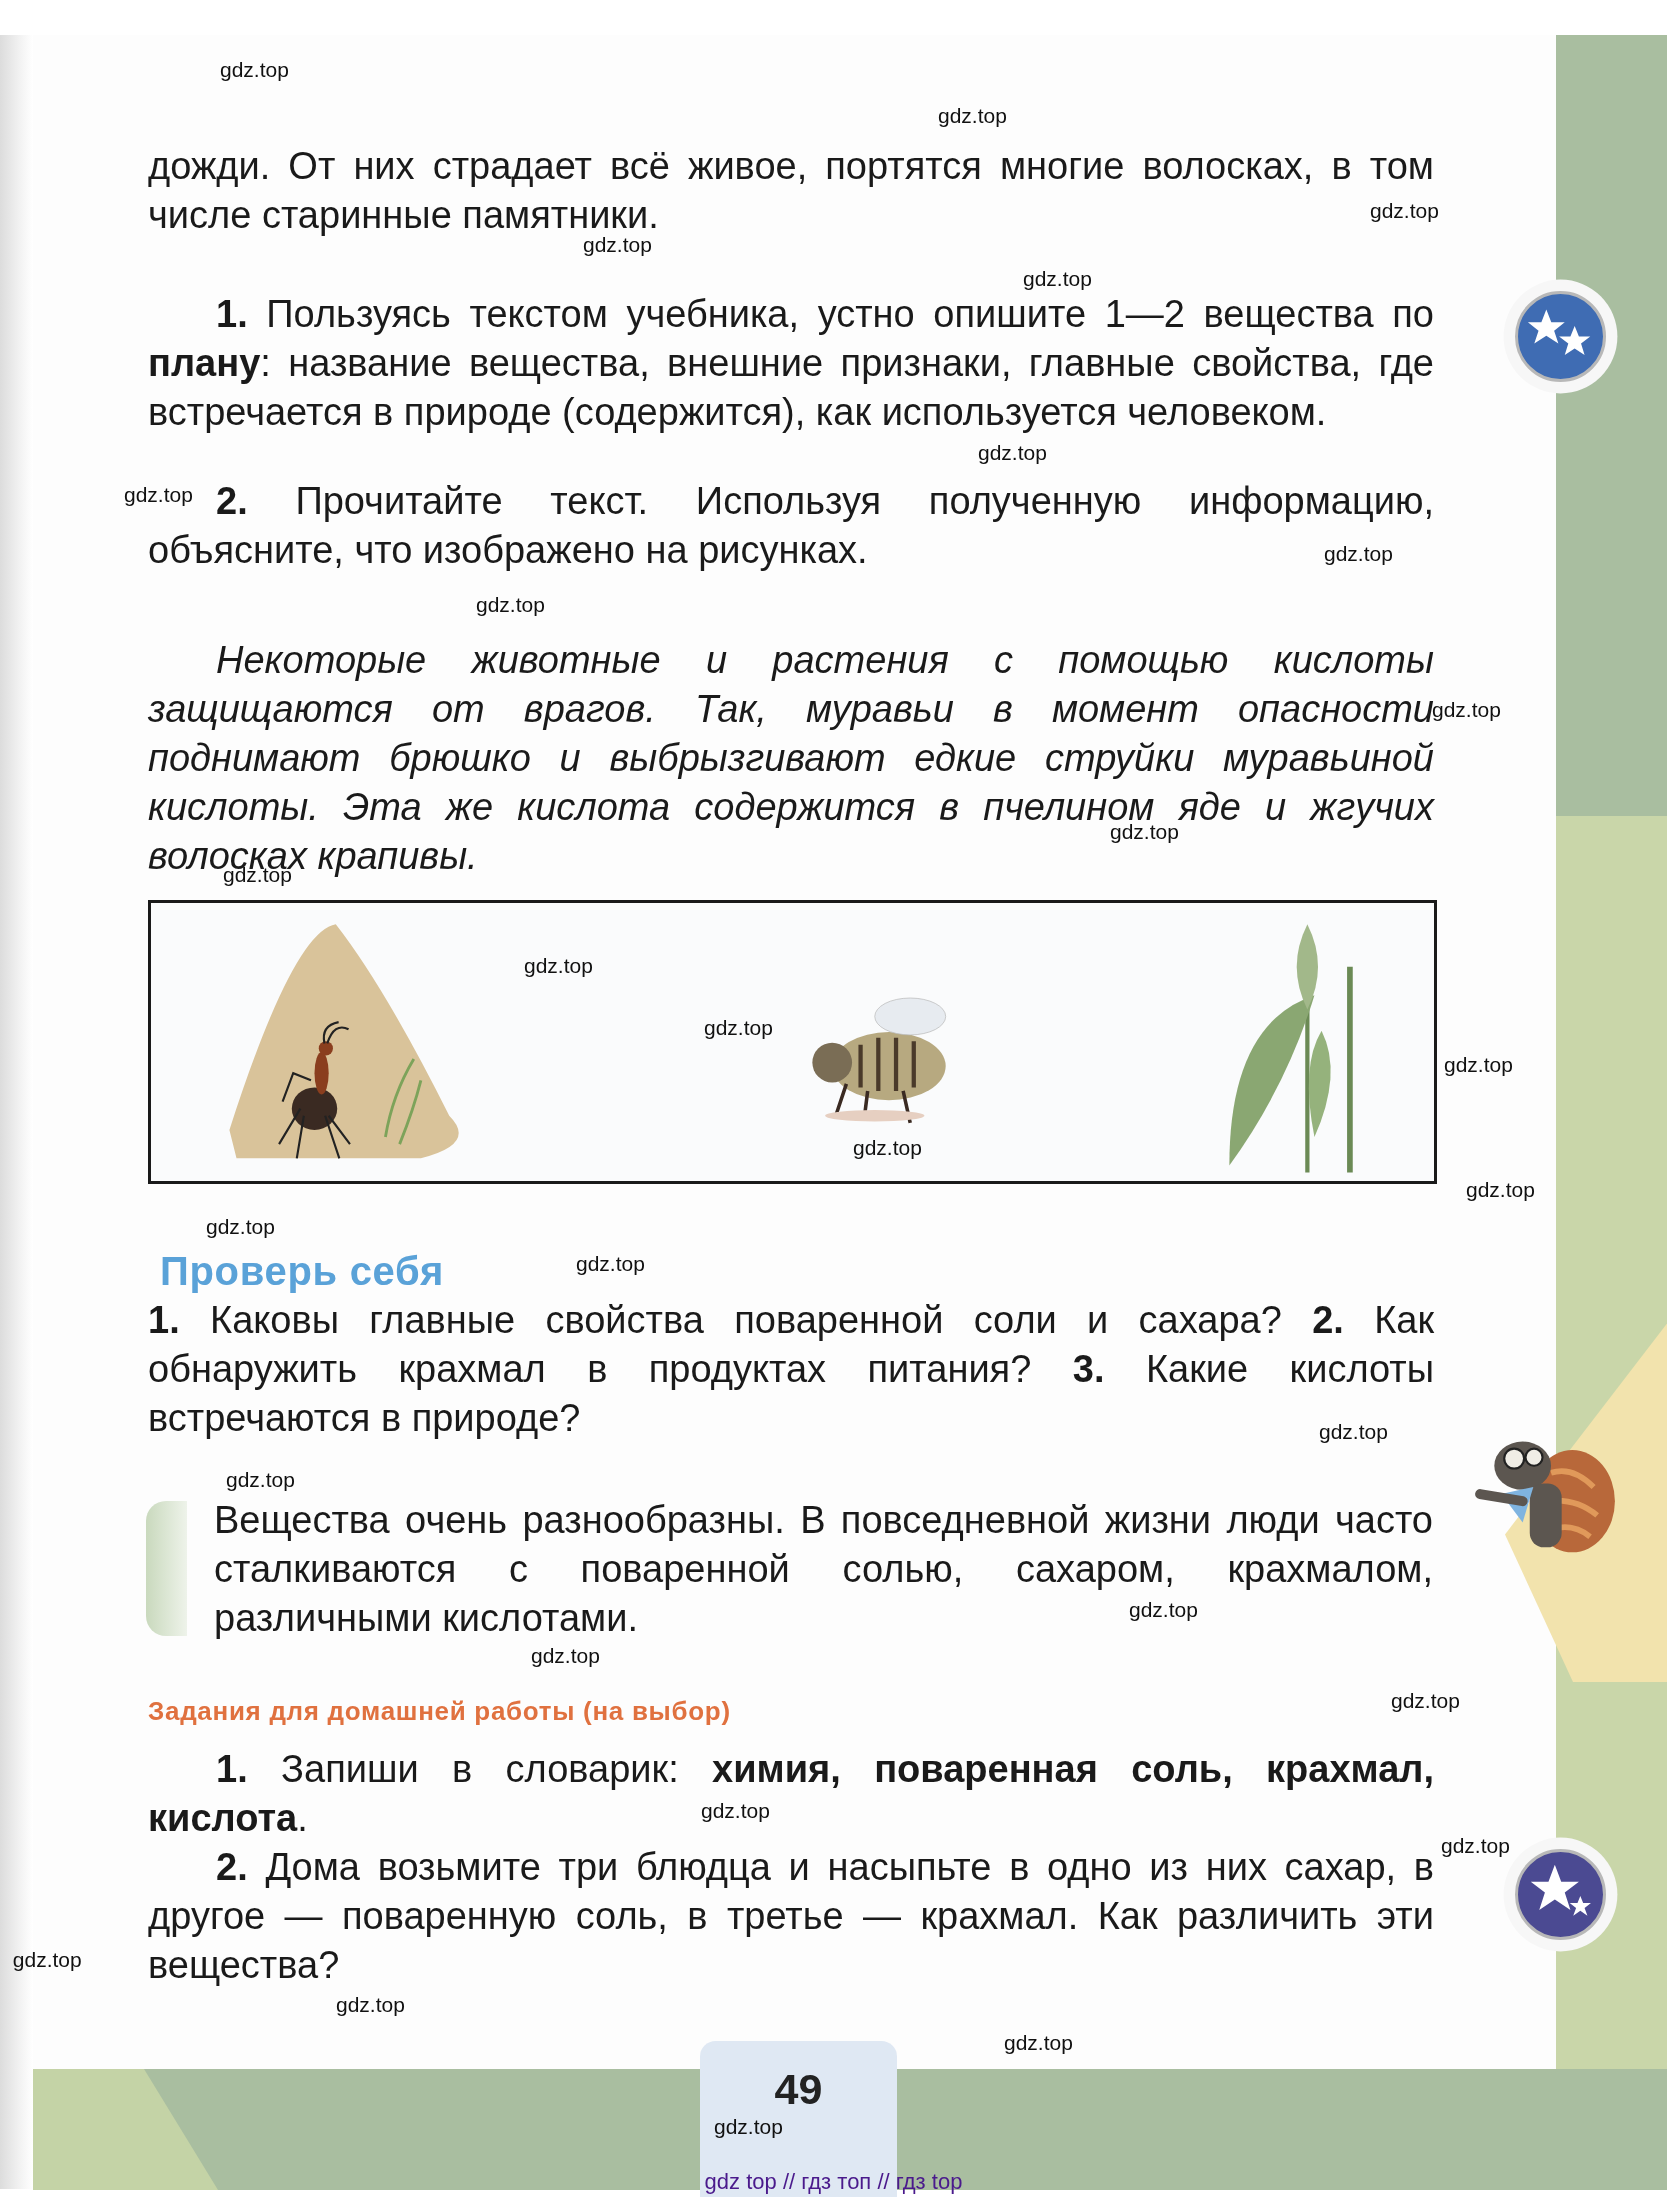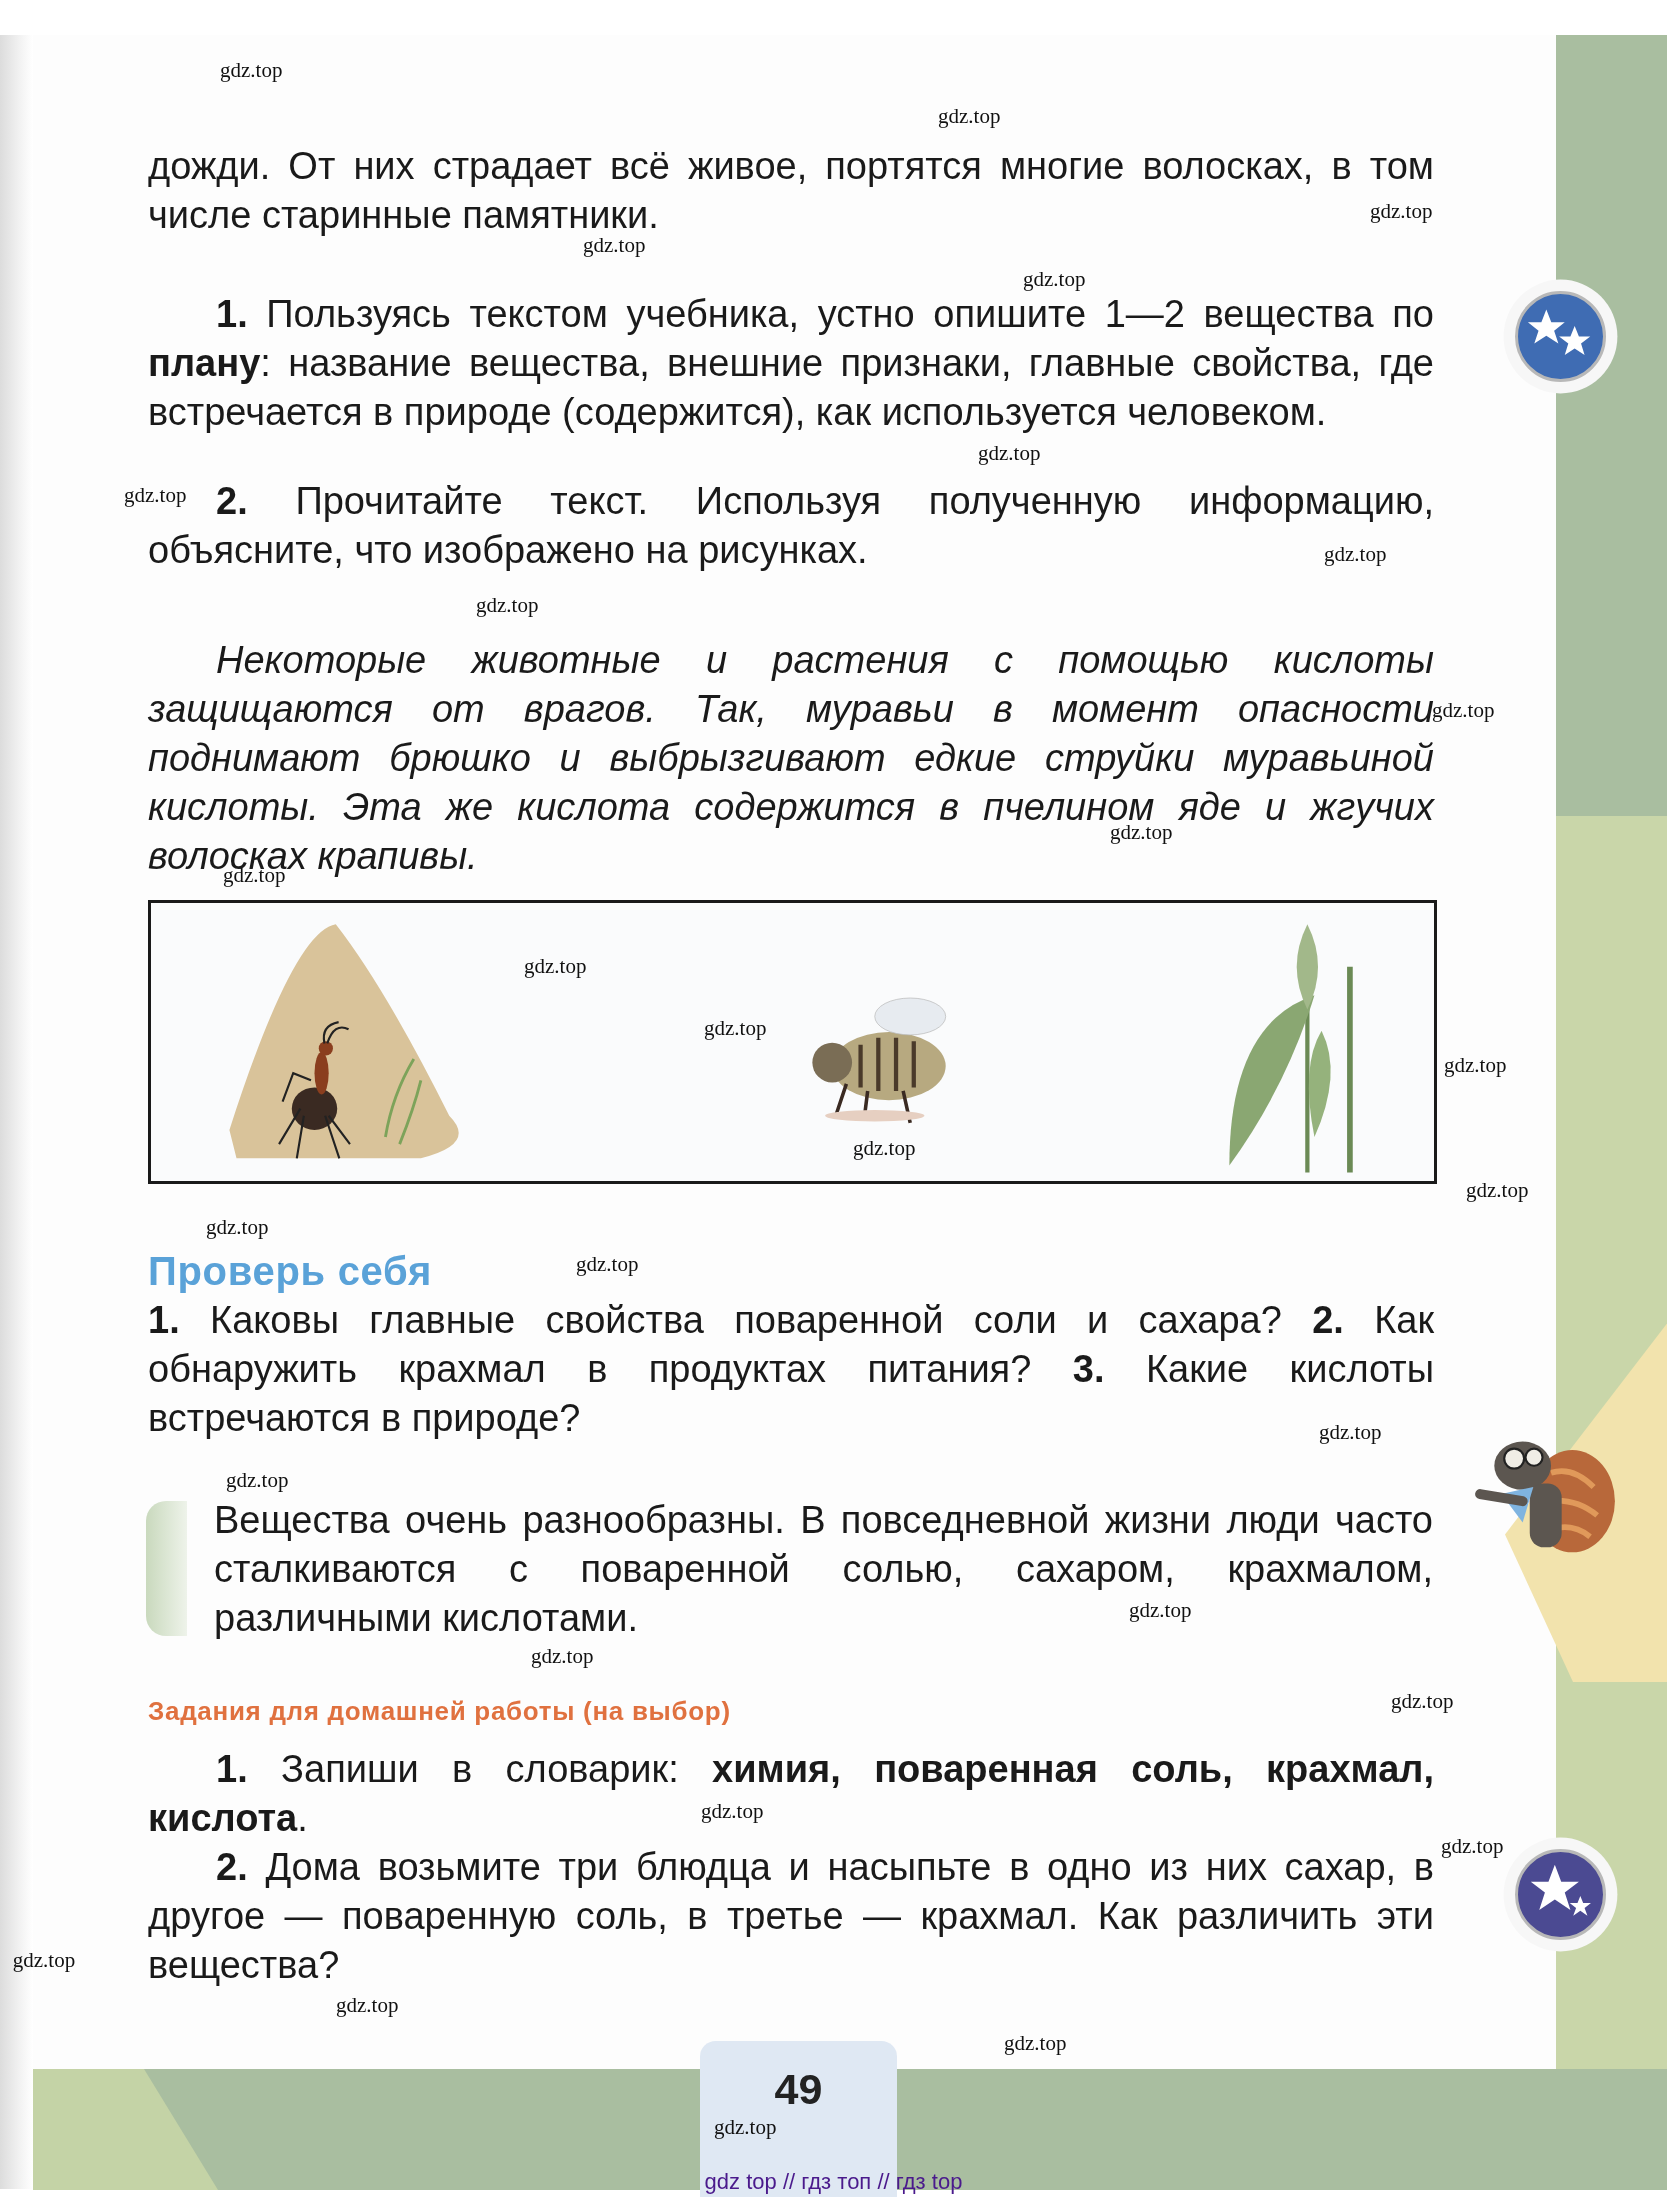--- a/index.html
+++ b/index.html
@@ -16,34 +16,34 @@
                 clip-path:polygon(100% 0, 100% 100%, 40% 100%, 0 60%); }
   .green-bottom { position:absolute; left:33px; top:2069px; width:1635px; height:121px; background:#a9bea0; }
   .green-bottom .light { position:absolute; left:0; top:0; width:185px; height:121px; background:#c4d3a6;
                          clip-path:polygon(0 0, 60% 0, 100% 100%, 0 100%); }
 
   .text-block { position:absolute; left:148px; width:1286px; font-size:38px; line-height:49px; text-align:justify;
                 text-align-last:auto; }
   .text-block p { margin:0; }
   .indent { text-indent:68px; }
   .b { font-weight:bold; }
-  .heading-blue { position:absolute; left:148px; top:1249px; font-size:40px; font-weight:bold; color:#5aa2d8; letter-spacing:0.7px; }
+  .heading-blue { position:absolute; left:160px; top:1249px; font-size:40px; font-weight:bold; color:#5aa2d8; letter-spacing:0.7px; }
   .heading-orange { position:absolute; left:148px; top:1696px; font-size:26px; font-weight:bold; color:#e0713f; letter-spacing:0.7px; }
 
   .figure { position:absolute; left:148px; top:900px; width:1283px; height:278px; border:3.5px solid #1a1a1a;
             background:#fafbfc; overflow:hidden; }
   .summary-bar { position:absolute; left:146px; top:1501px; width:41px; height:135px; border-radius:20px 0 0 20px;
                  background:linear-gradient(90deg,#c9d9bd,#eef3ea); }
 
   .badge { position:absolute; border-radius:50%; box-shadow:0 0 0 11.4px #f7f7f7; border:3.5px solid #b8b8b8; }
   .badge svg { position:absolute; left:0; top:0; }
   .page-tab { position:absolute; left:700px; top:2041px; width:197px; height:156px; background:#dfe8f3;
               border-radius:15.6px 15.6px 0 0; text-align:center; }
   .page-num { font-size:43px; font-weight:bold; color:#222; margin-top:24px; display:block; }
-  .wm { position:absolute; font-size:21px; color:#111; font-family:Liberation Serif, serif; }
+  .wm { position:absolute; font-size:21px; color:#111; font-family:Liberation Sans, sans-serif; }
   .footer-links { position:absolute; left:0; top:2169px; width:1667px; text-align:center; font-size:22px; color:#4a1a8c; }
 </style>
 </head>
 <body>
 
 <div class="top-banner">Ищите нас по запросу ГДЗ ТОП</div>
 
 <div class="page"></div>
 <div class="spine"></div>
 <div class="green-right">

